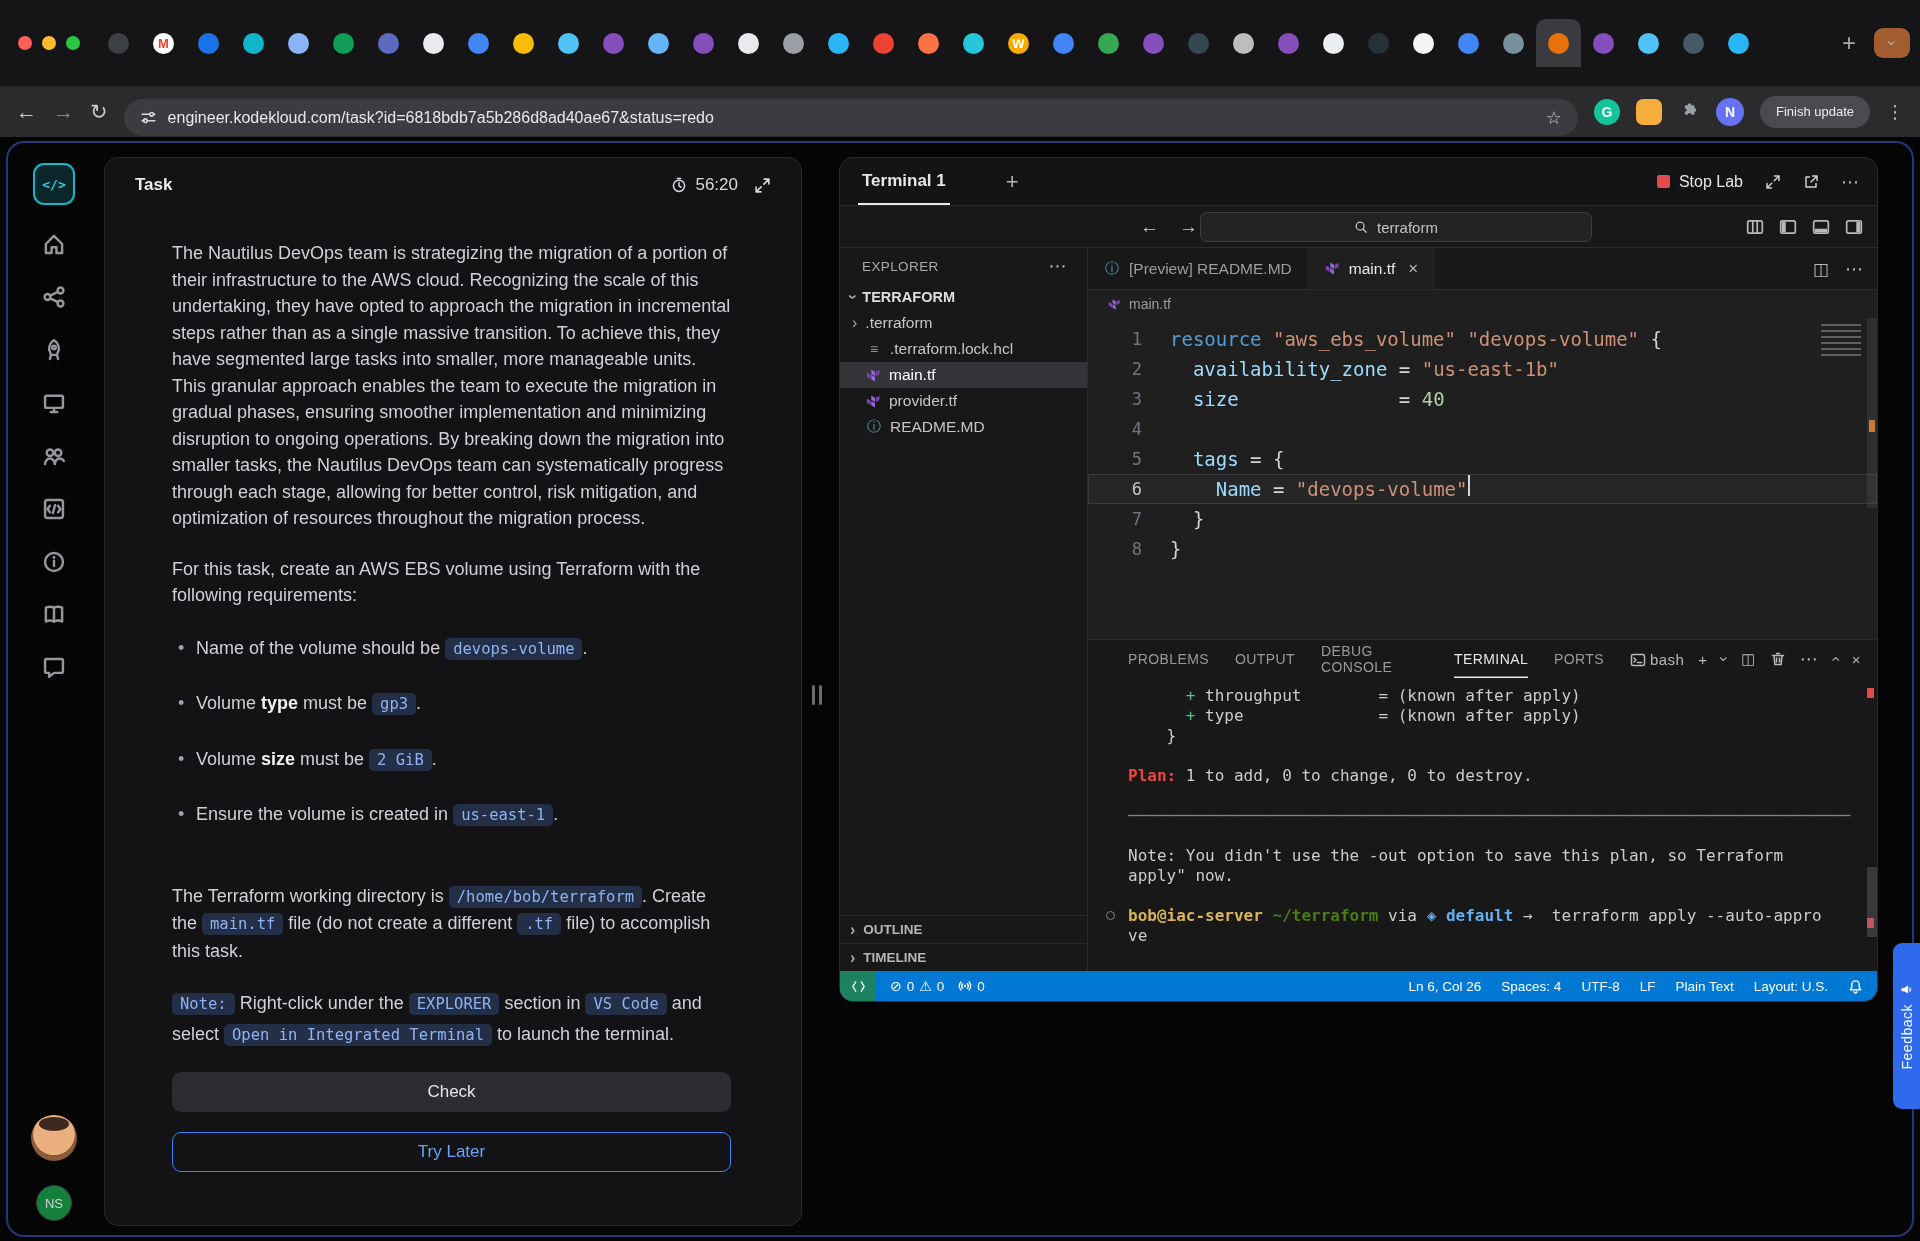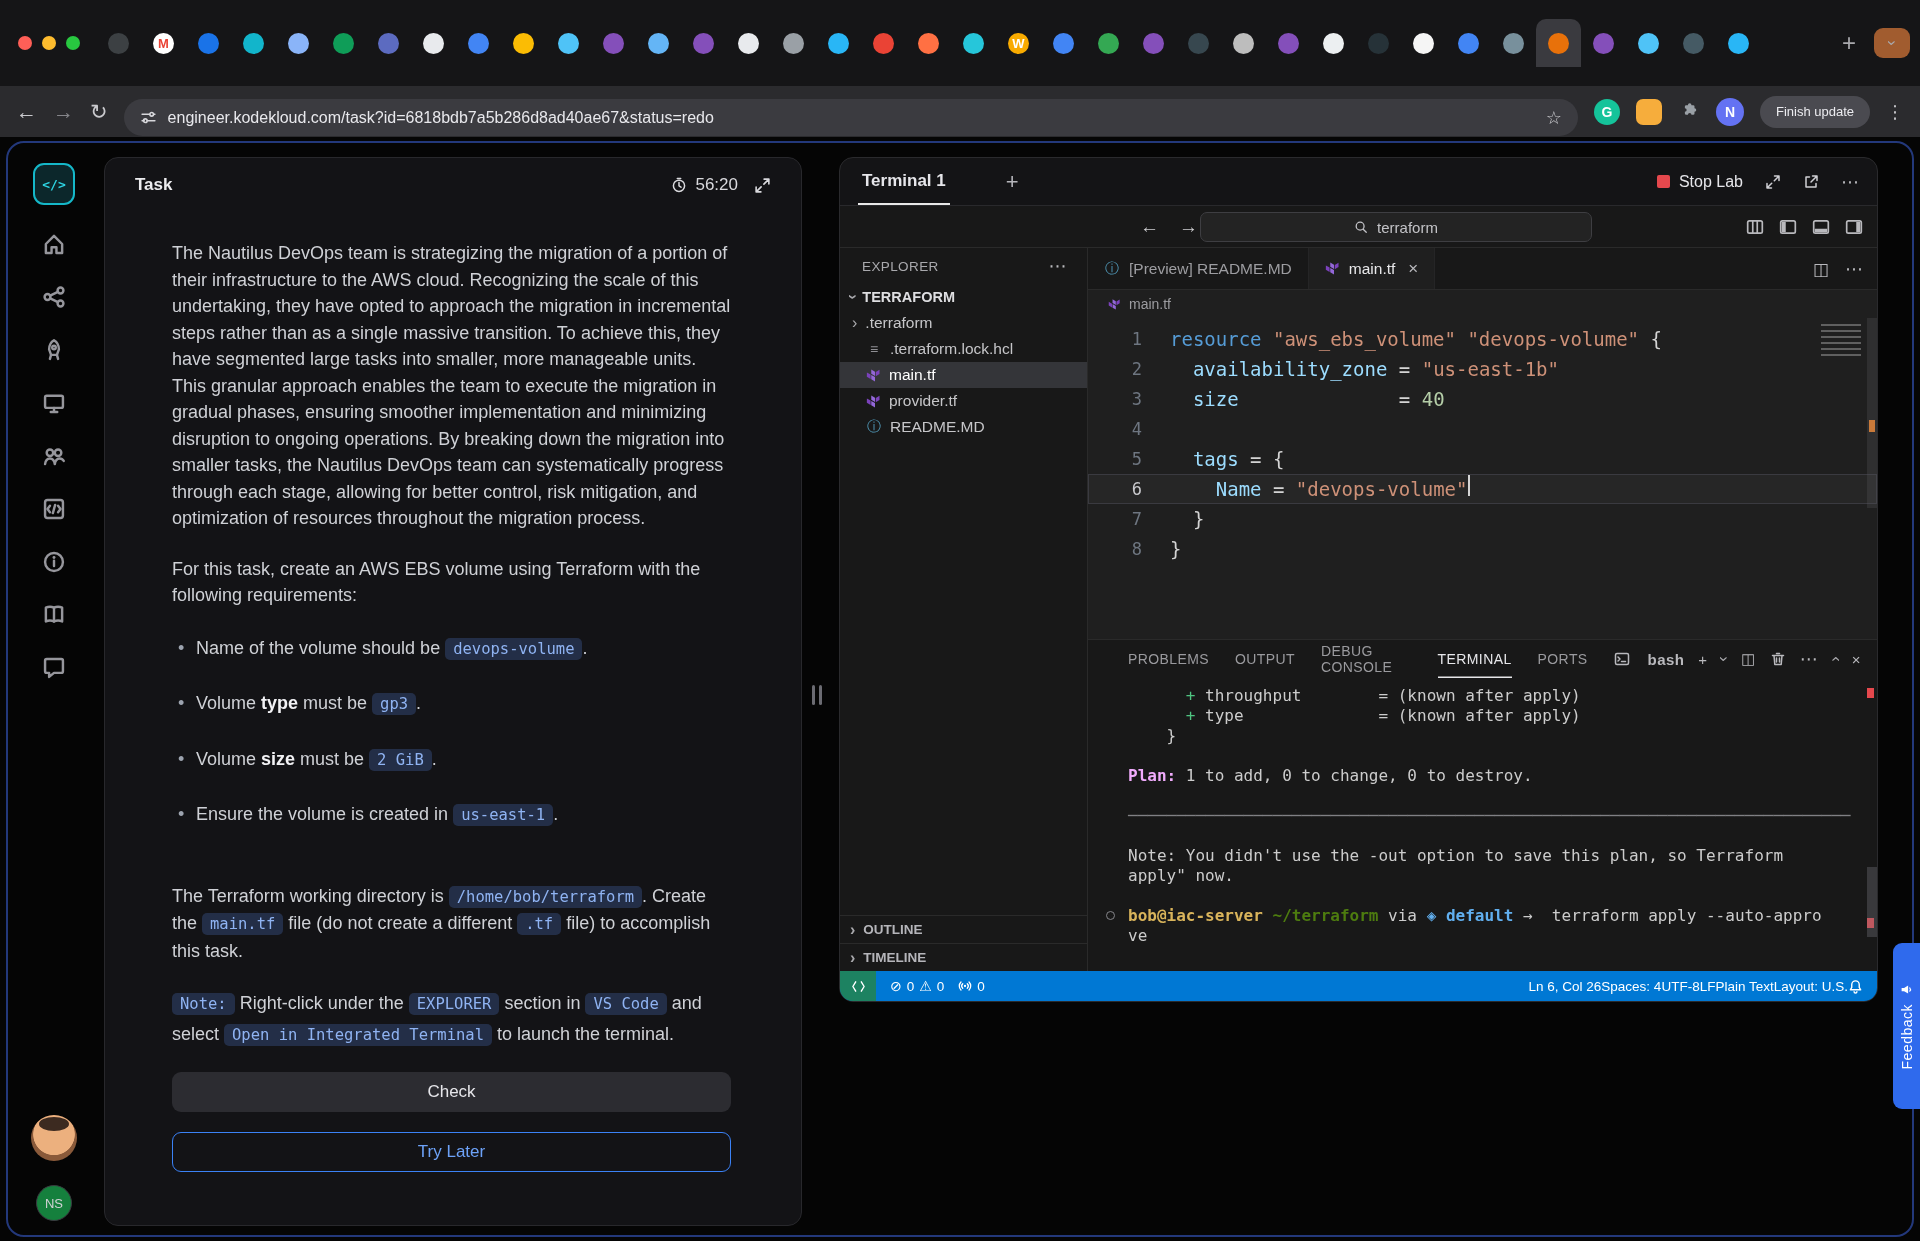--- a/index.html
+++ b/index.html
@@ -123,39 +123,39 @@
   .minimap { position:absolute; right:16px; top:6px; width:40px; height:34px; background:repeating-linear-gradient(to bottom, rgba(160,160,160,.5) 0 2px, transparent 2px 6px); }
   .ed-scroll { position:absolute; right:0; top:0; width:10px; height:190px; background:rgba(90,90,95,.28); }
   .ed-mark { position:absolute; right:2px; top:102px; width:6px; height:12px; background:#c97a3a; }
 
   .vs-panel { height:332px; flex:none; border-top:1px solid #2a2a2a; background:#181818; display:flex; flex-direction:column; }
   .panel-tabs { height:38px; flex:none; display:flex; align-items:center; padding:0 16px 0 40px; gap:26px; font-size:14px; letter-spacing:.4px; color:#9a9a9e; }
   .ptab { height:100%; display:flex; align-items:center; }
   .ptab.active { color:#e7e7ea; box-shadow:inset 0 -1.5px 0 #e7e7ea; }
   .panel-ctrls { margin-left:auto; display:flex; align-items:center; gap:14px; color:#b9b9bd; font-size:15px; }
   .panel-ctrls svg { width:16px; height:16px; }
-  .bashgrp { display:flex; align-items:flex-start; gap:18px;font-weight:bold; }
+  .bashgrp { display:flex; align-items:flex-end; gap:4px; }
   .panel-body { flex:1; position:relative; font-family:"DejaVu Sans Mono",monospace; font-size:16px; line-height:20px; color:#cccccc; padding:8px 18px 0 40px; overflow:hidden; }
   .trow { min-height:20px; white-space:pre; position:relative; }
   .t-plus { color:#4ec380; }
-  .t-bold { font-weight:bold; color:#f0abfc; }
+  .t-bold { font-weight:bold; color:#ef4444; }
   .t-sep { color:#808084; }
   .t-user { color:#d9b45b; font-weight:bold; }
   .t-path { color:#4d7c0f; font-weight:bold; }
   .t-ws { color:#61afef; font-weight:bold; }
   .decor { position:absolute; left:-22px; top:5px; width:9px; height:9px; border:1.5px solid #85858a; border-radius:50%; }
   .t-mark { position:absolute; right:3px; width:7px; height:10px; background:#e5484d; }
   .t-scroll { position:absolute; right:0; bottom:34px; width:10px; height:70px; background:rgba(120,120,128,.35); }
 
   .vs-status { height:30px; flex:none; background:#0078d4; display:flex; align-items:center; color:#fff; font-size:13.5px; }
   .st-remote { height:100%; width:36px; background:#1d8261; display:flex; align-items:center; justify-content:center; }
   .st-remote svg { width:15px; height:15px; }
   .st-item { display:flex; align-items:center; gap:5px; margin-left:14px; }
   .st-ic { font-size:14px; }
-  .st-right { margin-left:auto; display:flex; align-items:center; padding-right:14px; }
+  .st-right { margin-left:auto; display:flex; align-items:center; gap:20px; padding-right:14px; }
   .st-right svg { width:15px; height:15px; }
 
   .feedback { position:absolute; right:0; top:806px; width:27px; height:166px; background:#2f6aed; border-radius:9px 0 0 9px; color:#fff; display:flex; flex-direction:column; align-items:center; justify-content:center; gap:8px; }
   .fb-txt { writing-mode:vertical-rl; transform:rotate(180deg); font-size:14px; letter-spacing:.5px; }
 </style>
 </head>
 <body>
 
 <div class="screen">
 

